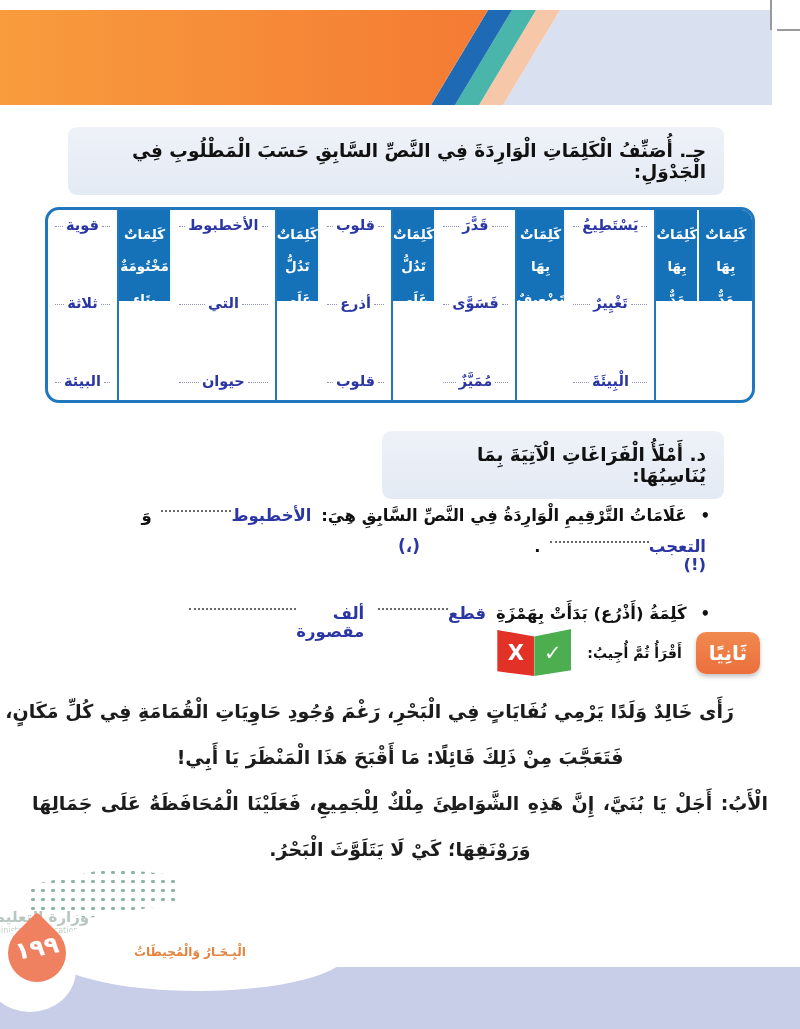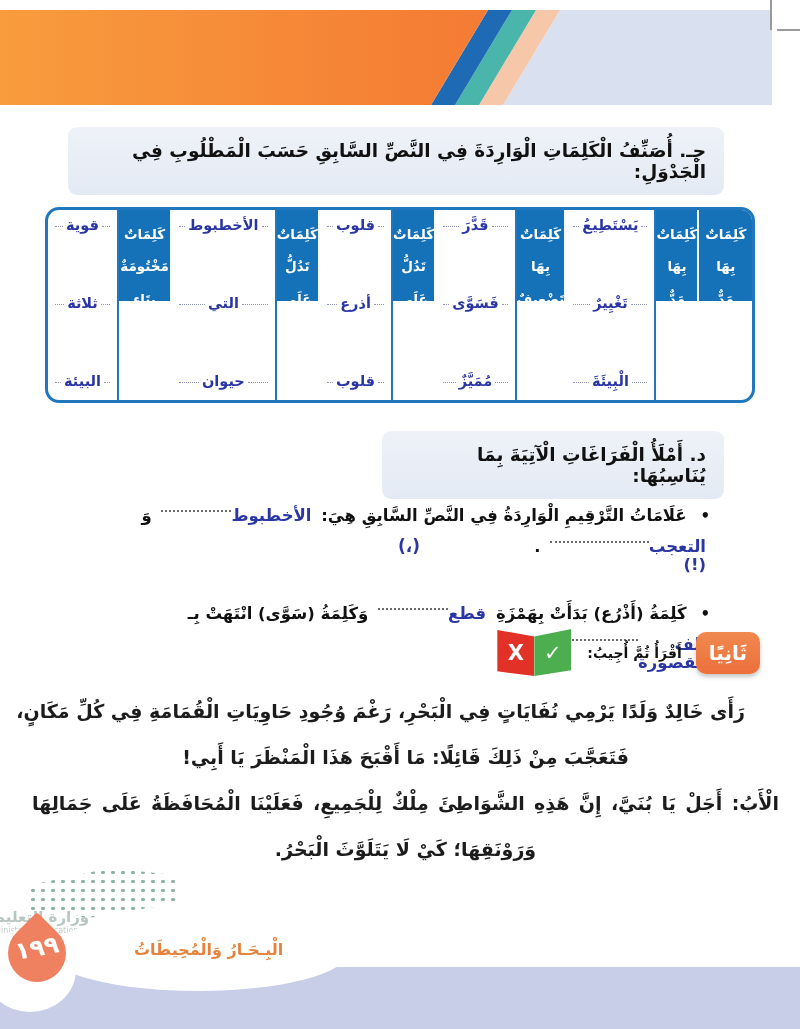--- a/index.html
+++ b/index.html
@@ -68,30 +68,30 @@
     background:linear-gradient(180deg,#f08a4e,#ec6f3c);color:#fff;font-weight:bold;font-size:20px;
     border-radius:10px;padding:9px 13px;box-shadow:0 3px 4px rgba(0,0,0,.22);
   }
   .sec2-title{font-size:14px;font-weight:bold;color:#111;}
   .xv-icon{position:relative;width:76px;height:54px;}
   .xv-icon .panel{position:absolute;top:3px;width:37px;height:47px;display:flex;align-items:center;justify-content:center;
     color:#fff;font-weight:bold;font-size:21px;}
   .xv-icon .red{right:39px;background:#e23127;clip-path:polygon(0 2%,100% 16%,100% 100%,0 90%);}
   .xv-icon .green{right:2px;background:#4cae4f;clip-path:polygon(0 16%,100% 0,100% 88%,0 100%);}
   
-  .reading{position:absolute;top:688px;right:21px;left:32px;direction:rtl;
+  .reading{position:absolute;top:688px;right:32px;left:32px;direction:rtl;
     font-size:19px;font-weight:bold;color:#1c1c1c;}
   .rline{line-height:46px;white-space:nowrap;}
   .rline.just{text-align:justify;text-align-last:justify;}
   .rline.indent{padding-right:34px;}
   .rline.center{text-align:center;}
   
   .band{position:absolute;bottom:0;left:0;right:0;height:62px;background:#c8cee7;}
   .band-wave{position:absolute;bottom:38px;left:48px;width:300px;height:78px;background:#fff;border-radius:50%;}
-  .chapter{position:absolute;left:134px;bottom:70px;color:#e5833e;font-weight:bold;font-size:16px;direction:rtl;}
+  .chapter{position:absolute;left:134px;bottom:70px;color:#e5833e;font-weight:bold;font-size:12px;direction:rtl;}
   .dotsflag{position:absolute;left:28px;top:868px;width:150px;height:50px;
     background-image:radial-gradient(circle,#83ab9d 1.7px,transparent 2px);
     background-size:10px 9px;clip-path:polygon(0 35%,55% 0,100% 15%,100% 70%,40% 100%,0 85%);opacity:.9;}
   .ministry{position:absolute;left:-6px;top:908px;text-align:left;direction:rtl;}
   .ministry .m1{color:#b7c7bf;font-size:15px;font-weight:bold;}
   .ministry .m2{color:#c3cfc8;font-size:8px;direction:ltr;}
   .ministry .m3{color:#eec4a8;font-size:11px;direction:ltr;margin-top:6px;}
   .drop-ring{position:absolute;left:-16px;top:928px;width:92px;height:84px;background:#fff;border-radius:50%;}
   .drop{position:absolute;left:8px;top:924px;width:58px;height:58px;background:#ef8160;
     border-radius:6% 50% 50% 50%;transform:rotate(45deg);}
@@ -224,21 +224,20 @@
       </span>
     <span>.</span>
   </div>
   <div class="bullet">
     <span class="bdot">•</span>
     <span>كَلِمَةُ (أَذْرُع) بَدَأَتْ بِهَمْزَةِ</span>
     <span class="blank">
         <span class="bl-word">قطع</span>
         <span class="bl-line"></span>
       </span>
-    <span>وَكَلِمَةُ (سَوَّى) انْتَهَتْ بِـ</span>
     <span class="blank">
         <span class="bl-word">ألف مقصورة</span>
         <span class="bl-line"></span>
       </span>
   </div>
 </div>
 <div class="comma-note">(،)</div>
 
 <div class="sec2">
   <div class="badge">ثَانِيًا</div>

